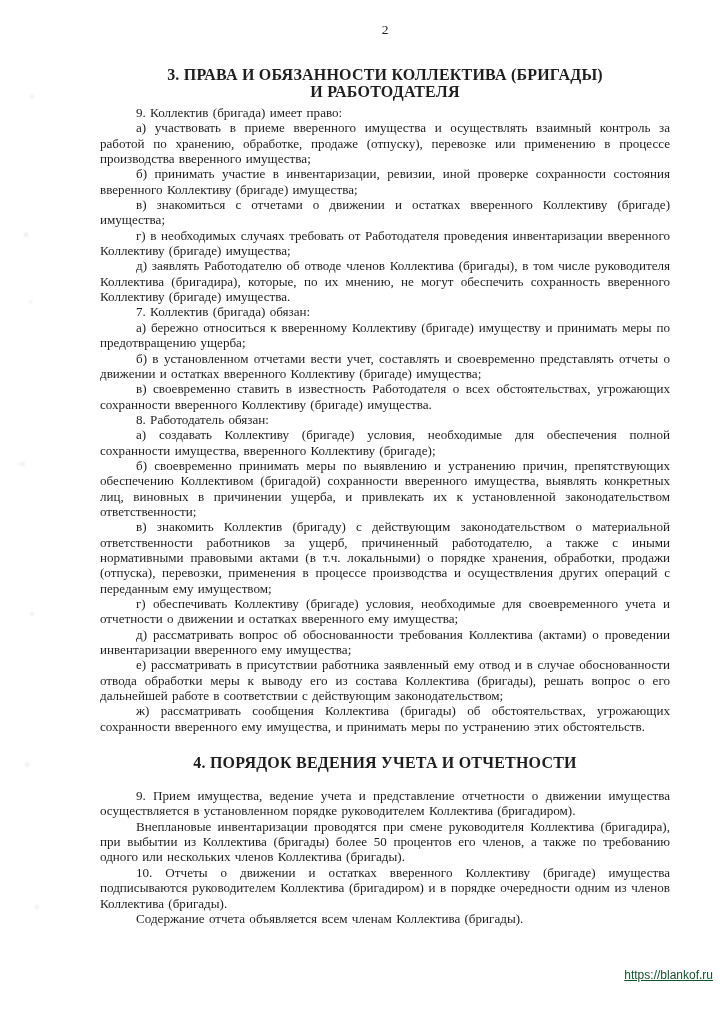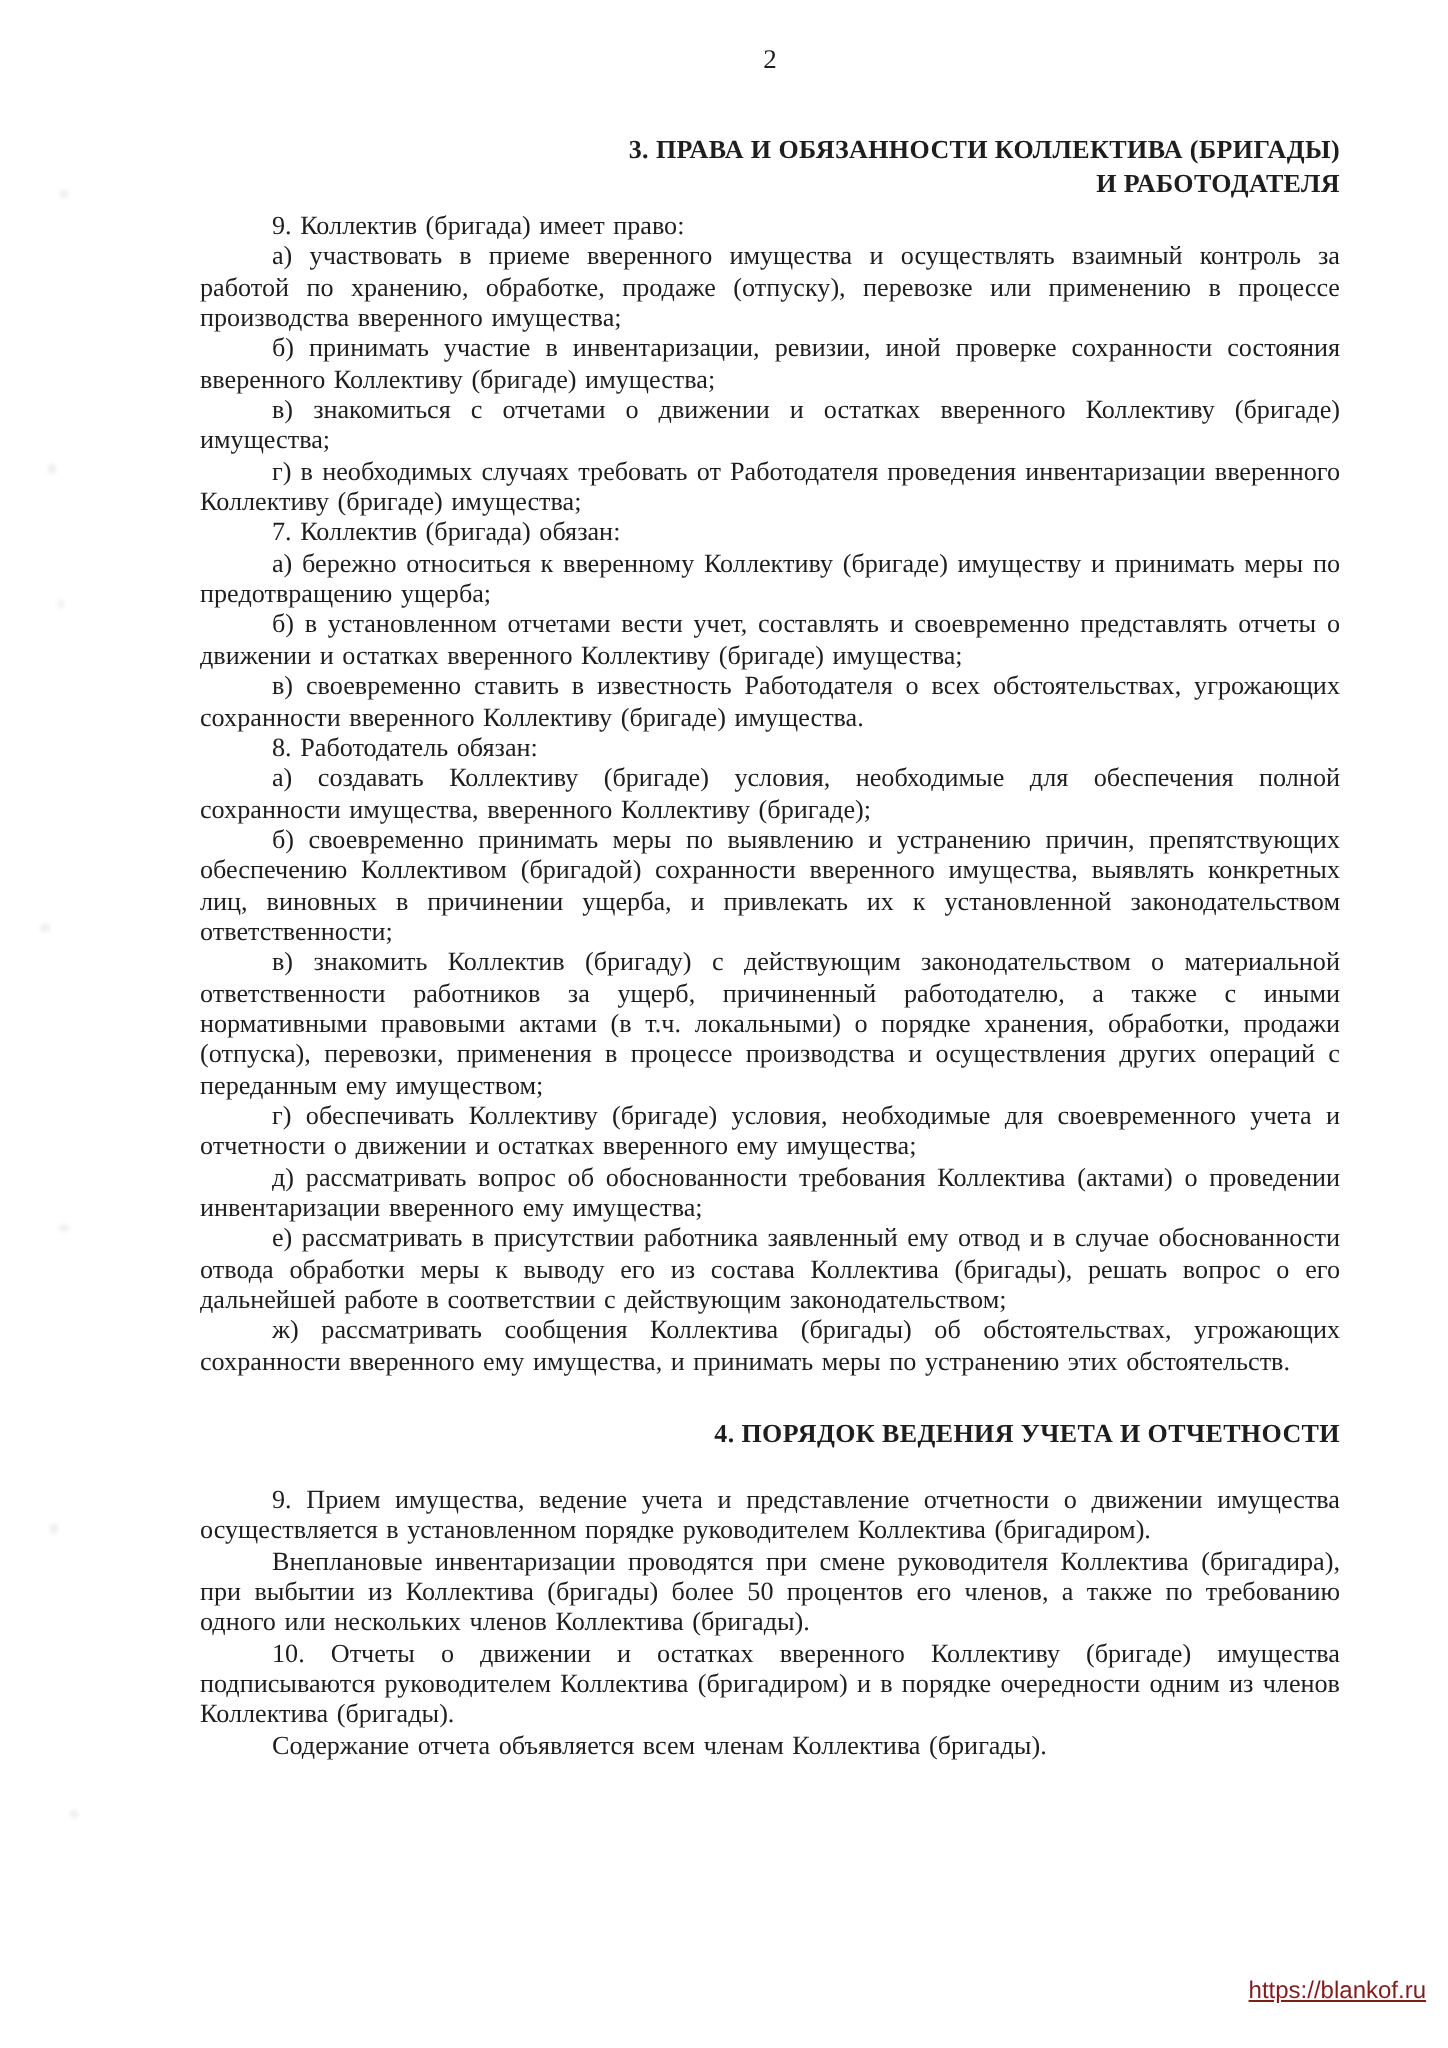--- a/index.html
+++ b/index.html
@@ -21,23 +21,23 @@
     left: 100px;
     top: 22px;
     width: 570px;
   }
   .page-number {
     text-align: center;
     font-size: 13.5px;
     line-height: 15px;
   }
   .section-heading {
-    text-align: right;
+    text-align: center;
     font-weight: bold;
-    font-size: 13px;
+    font-size: 16px;
     line-height: 17px;
     margin: 29px 0 5px 0;
     letter-spacing: 0.2px;
   }
   .section-heading.later {
     margin-top: 20px;
     margin-bottom: 17px;
   }
   .para {
     margin: 0;
@@ -83,20 +83,21 @@
     <div id="document-body">
         <div class="section-heading">
           <div>3. ПРАВА И ОБЯЗАННОСТИ КОЛЛЕКТИВА (БРИГАДЫ)</div>
           <div>И РАБОТОДАТЕЛЯ</div>
         </div>
         <p class="para">9. Коллектив (бригада) имеет право:</p>
         <p class="para">а) участвовать в приеме вверенного имущества и осуществлять взаимный контроль за работой по хранению, обработке, продаже (отпуску), перевозке или применению в процессе производства вверенного имущества;</p>
         <p class="para">б) принимать участие в инвентаризации, ревизии, иной проверке сохранности состояния вверенного Коллективу (бригаде) имущества;</p>
         <p class="para">в) знакомиться с отчетами о движении и остатках вверенного Коллективу (бригаде) имущества;</p>
         <p class="para">г) в необходимых случаях требовать от Работодателя проведения инвентаризации вверенного Коллективу (бригаде) имущества;</p>
+        <p class="para">д) заявлять Работодателю об отводе членов Коллектива (бригады), в том числе руководителя Коллектива (бригадира), которые, по их мнению, не могут обеспечить сохранность вверенного Коллективу (бригаде) имущества.</p>
         <p class="para">7. Коллектив (бригада) обязан:</p>
         <p class="para">а) бережно относиться к вверенному Коллективу (бригаде) имуществу и принимать меры по предотвращению ущерба;</p>
         <p class="para">б) в установленном отчетами вести учет, составлять и своевременно представлять отчеты о движении и остатках вверенного Коллективу (бригаде) имущества;</p>
         <p class="para">в) своевременно ставить в известность Работодателя о всех обстоятельствах, угрожающих сохранности вверенного Коллективу (бригаде) имущества.</p>
         <p class="para">8. Работодатель обязан:</p>
         <p class="para">а) создавать Коллективу (бригаде) условия, необходимые для обеспечения полной сохранности имущества, вверенного Коллективу (бригаде);</p>
         <p class="para">б) своевременно принимать меры по выявлению и устранению причин, препятствующих обеспечению Коллективом (бригадой) сохранности вверенного имущества, выявлять конкретных лиц, виновных в причинении ущерба, и привлекать их к установленной законодательством ответственности;</p>
         <p class="para">в) знакомить Коллектив (бригаду) с действующим законодательством о материальной ответственности работников за ущерб, причиненный работодателю, а также с иными нормативными правовыми актами (в т.ч. локальными) о порядке хранения, обработки, продажи (отпуска), перевозки, применения в процессе производства и осуществления других операций с переданным ему имуществом;</p>
         <p class="para">г) обеспечивать Коллективу (бригаде) условия, необходимые для своевременного учета и отчетности о движении и остатках вверенного ему имущества;</p>
         <p class="para">д) рассматривать вопрос об обоснованности требования Коллектива (актами) о проведении инвентаризации вверенного ему имущества;</p>
@@ -105,15 +106,15 @@
         <div class="section-heading later">
           <div>4. ПОРЯДОК ВЕДЕНИЯ УЧЕТА И ОТЧЕТНОСТИ</div>
         </div>
         <p class="para">9. Прием имущества, ведение учета и представление отчетности о движении имущества осуществляется в установленном порядке руководителем Коллектива (бригадиром).</p>
         <p class="para">Внеплановые инвентаризации проводятся при смене руководителя Коллектива (бригадира), при выбытии из Коллектива (бригады) более 50 процентов его членов, а также по требованию одного или нескольких членов Коллектива (бригады).</p>
         <p class="para">10. Отчеты о движении и остатках вверенного Коллективу (бригаде) имущества подписываются руководителем Коллектива (бригадиром) и в порядке очередности одним из членов Коллектива (бригады).</p>
         <p class="para">Содержание отчета объявляется всем членам Коллектива (бригады).</p>
       </div>
   </div>
 
-  <a class="watermark" title="https://blankof.ru" style="color: #7f1d1d; margin-top: 20px;">https://blankof.ru</a>
+  <a class="watermark" title="https://blankof.ru" style="color: #14532d;">https://blankof.ru</a>
 
 </div>
 
 </body></html>

